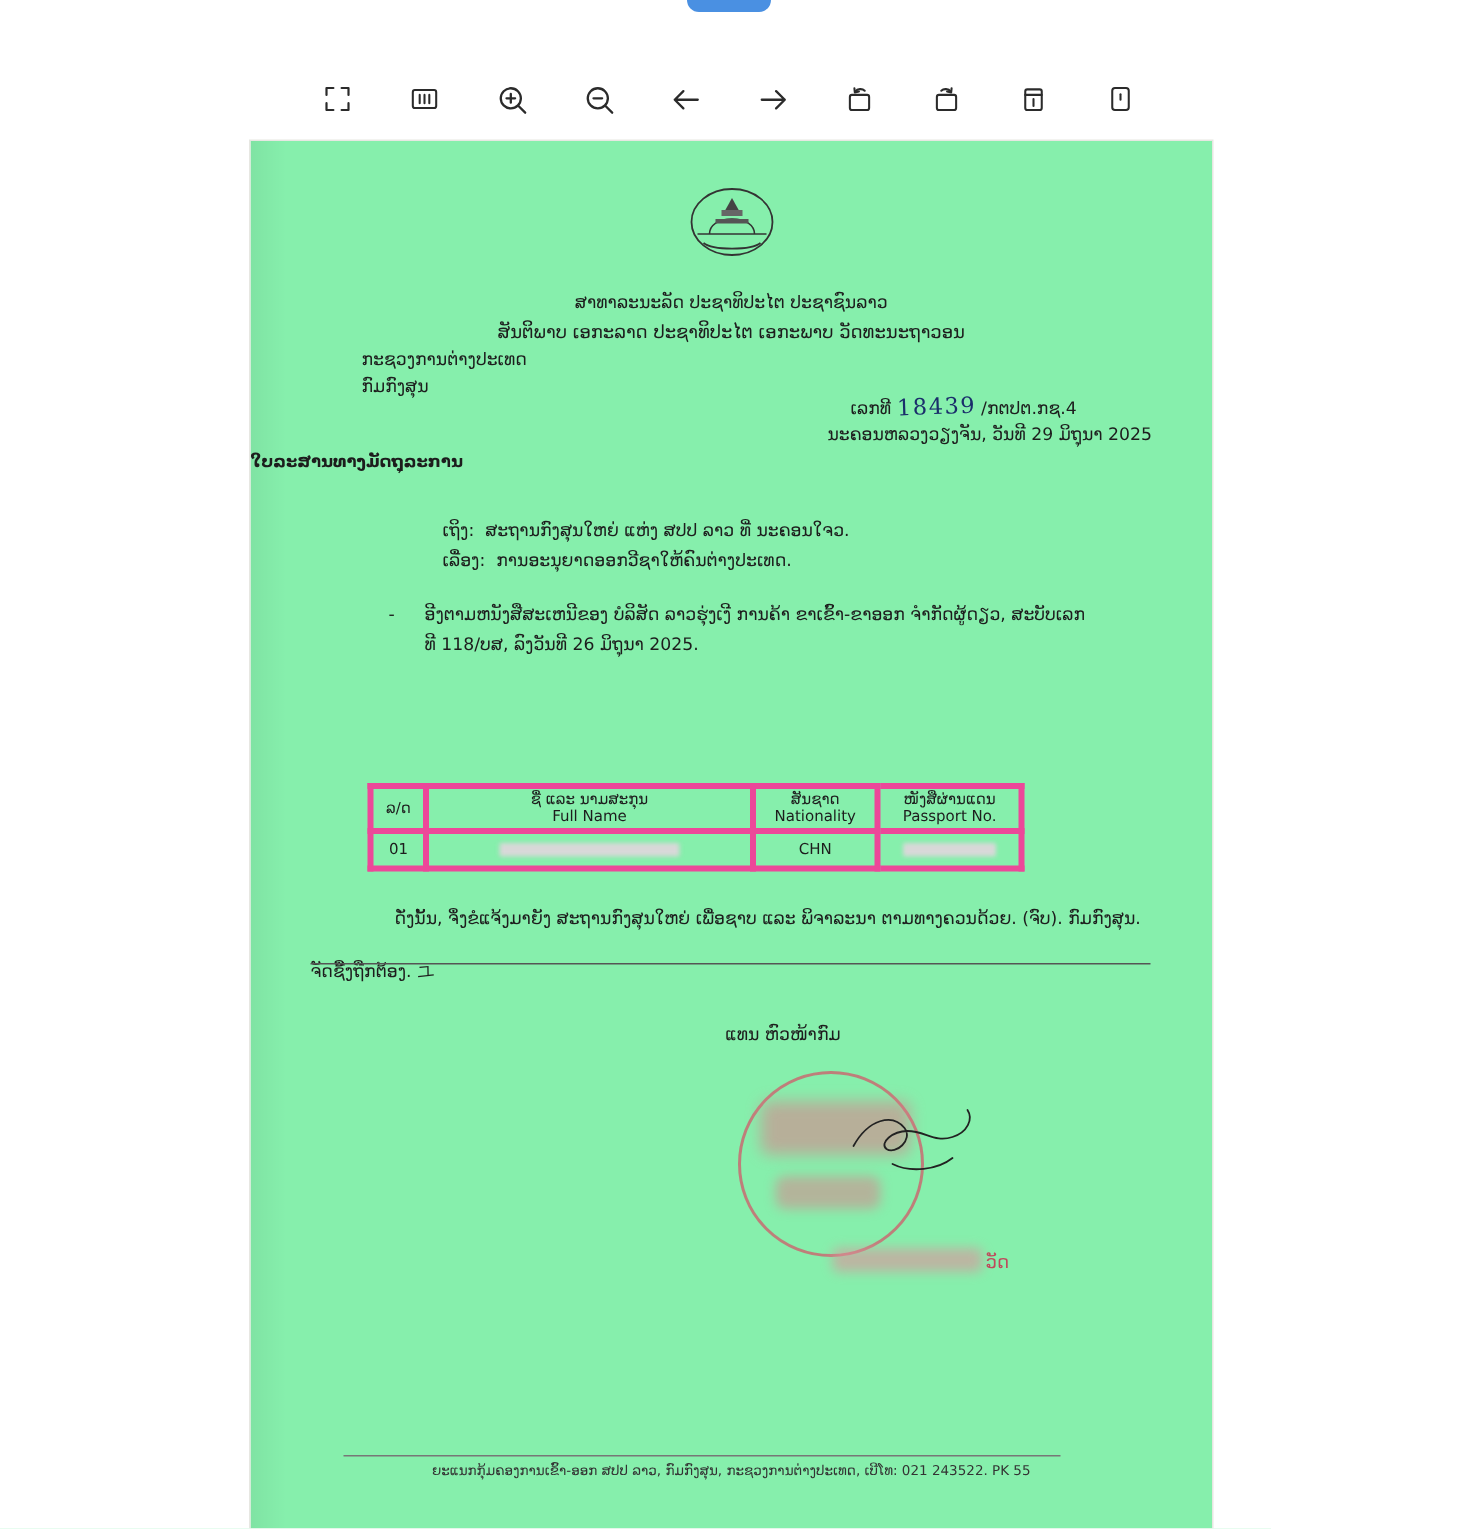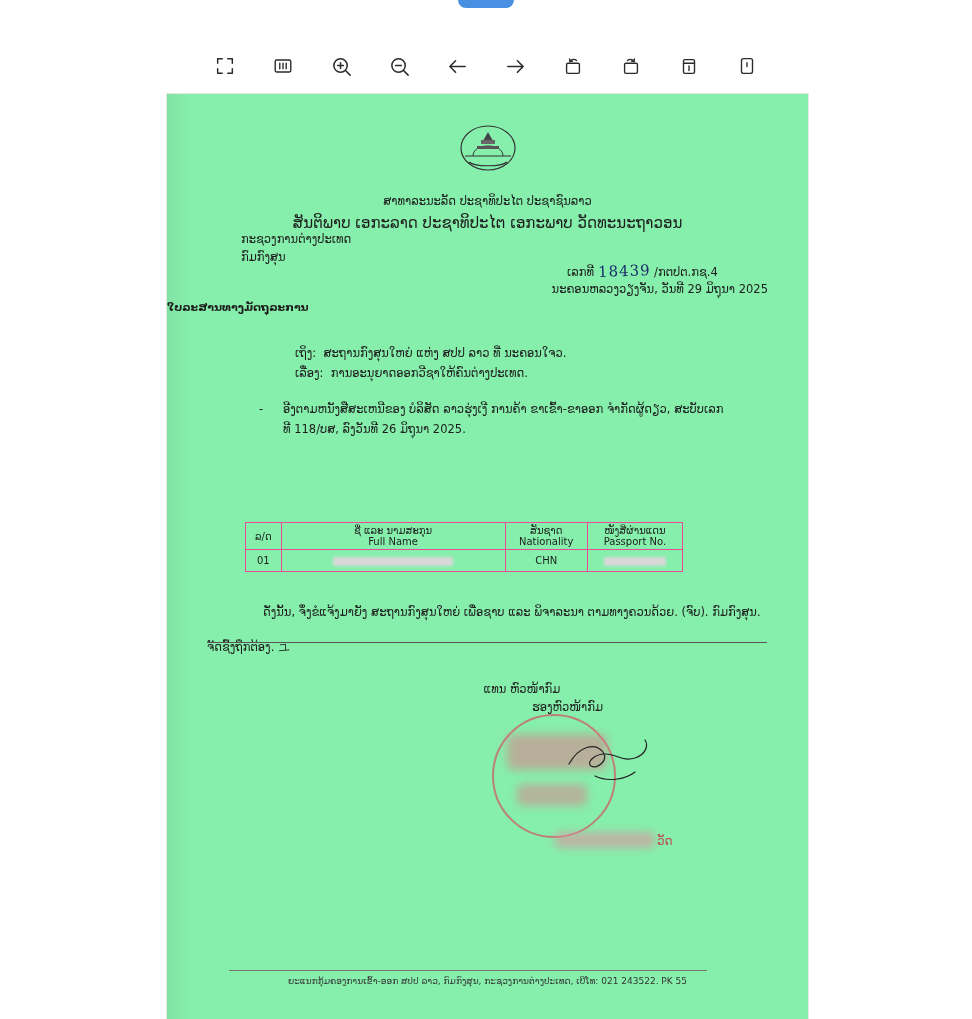--- a/index.html
+++ b/index.html
@@ -86,21 +86,21 @@
     width: 66px;
     height: 56px;
   }
 
   .hdr-line1 {
     position: absolute; top: 100px; left: 0; right: 0;
     text-align: center; font-size: 11.5px;
   }
   .hdr-line2 {
     position: absolute; top: 120px; left: 0; right: 0;
-    text-align: center; font-size: 15px;
+    text-align: center; font-size: 12px;
   }
   .org-line1 {
     position: absolute; top: 138px; left: 74px; font-size: 11.5px;
   }
   .org-line2 {
     position: absolute; top: 156px; left: 74px; font-size: 11.5px;
   }
   .ref-no {
     position: absolute; top: 168px; left: 400px; font-size: 11.5px;
   }
@@ -142,21 +142,21 @@
   .para1 .indent { display: inline-block; width: 56px; }
 
   
   .tbl {
     position: absolute; top: 428px; left: 78px;
     width: 438px;
     border-collapse: collapse;
     font-size: 10px;
   }
   .tbl td, .tbl th {
-    border: 1px solid #ec4899;
+    border: 4px solid #ec4899;
     padding: 2px 4px;
     text-align: center;
     vertical-align: middle;
   }
   .tbl th { font-weight: normal; }
   .col-no { width: 30px; }
   .col-name { width: 238px; }
   .col-nat { width: 78px; }
   .col-pass { width: 92px; }
   .th-lao { display: block; font-size: 10px; }
@@ -385,21 +385,20 @@
 
       <div class="para2"><span class="indent"></span><span>ດັ່ງນັ້ນ, ຈຶ່ງຂໍແຈ້ງມາຍັງ ສະຖານກົງສຸນໃຫຍ່ ເພື່ອຊາບ ແລະ ພິຈາລະນາ ຕາມທາງຄວນດ້ວຍ. (ຈົບ). ກົມກົງສຸນ.</span></div>
 
       <div class="note-line">
         <span>ຈັດຊື້ງຖືກຕ້ອງ.</span>
         <span class="handwrite-small">ユ</span>
       </div>
       <div class="rule"></div>
 
       <div class="sign-title">ແທນ ຫົວໜ້າກົມ</div>
-      <div class="sign-sub">ຮອງຫົວໜ້າກົມ</div>
 
       <div class="stamp"></div>
       <div class="stamp-blur1"></div>
       <div class="stamp-blur2"></div>
 
       <svg class="sig-scrawl" viewBox="0 0 120 70" fill="none" stroke="#222" stroke-width="1.2" stroke-linecap="round">
         <path d="M4 38c10-18 26-22 34-12 6 8-6 18-12 14-5-4 4-12 14-12 12 0 18 8 30 4 10-3 14-12 10-18"></path>
         <path d="M30 50c12 6 30 4 40-4"></path>
       </svg>
 

